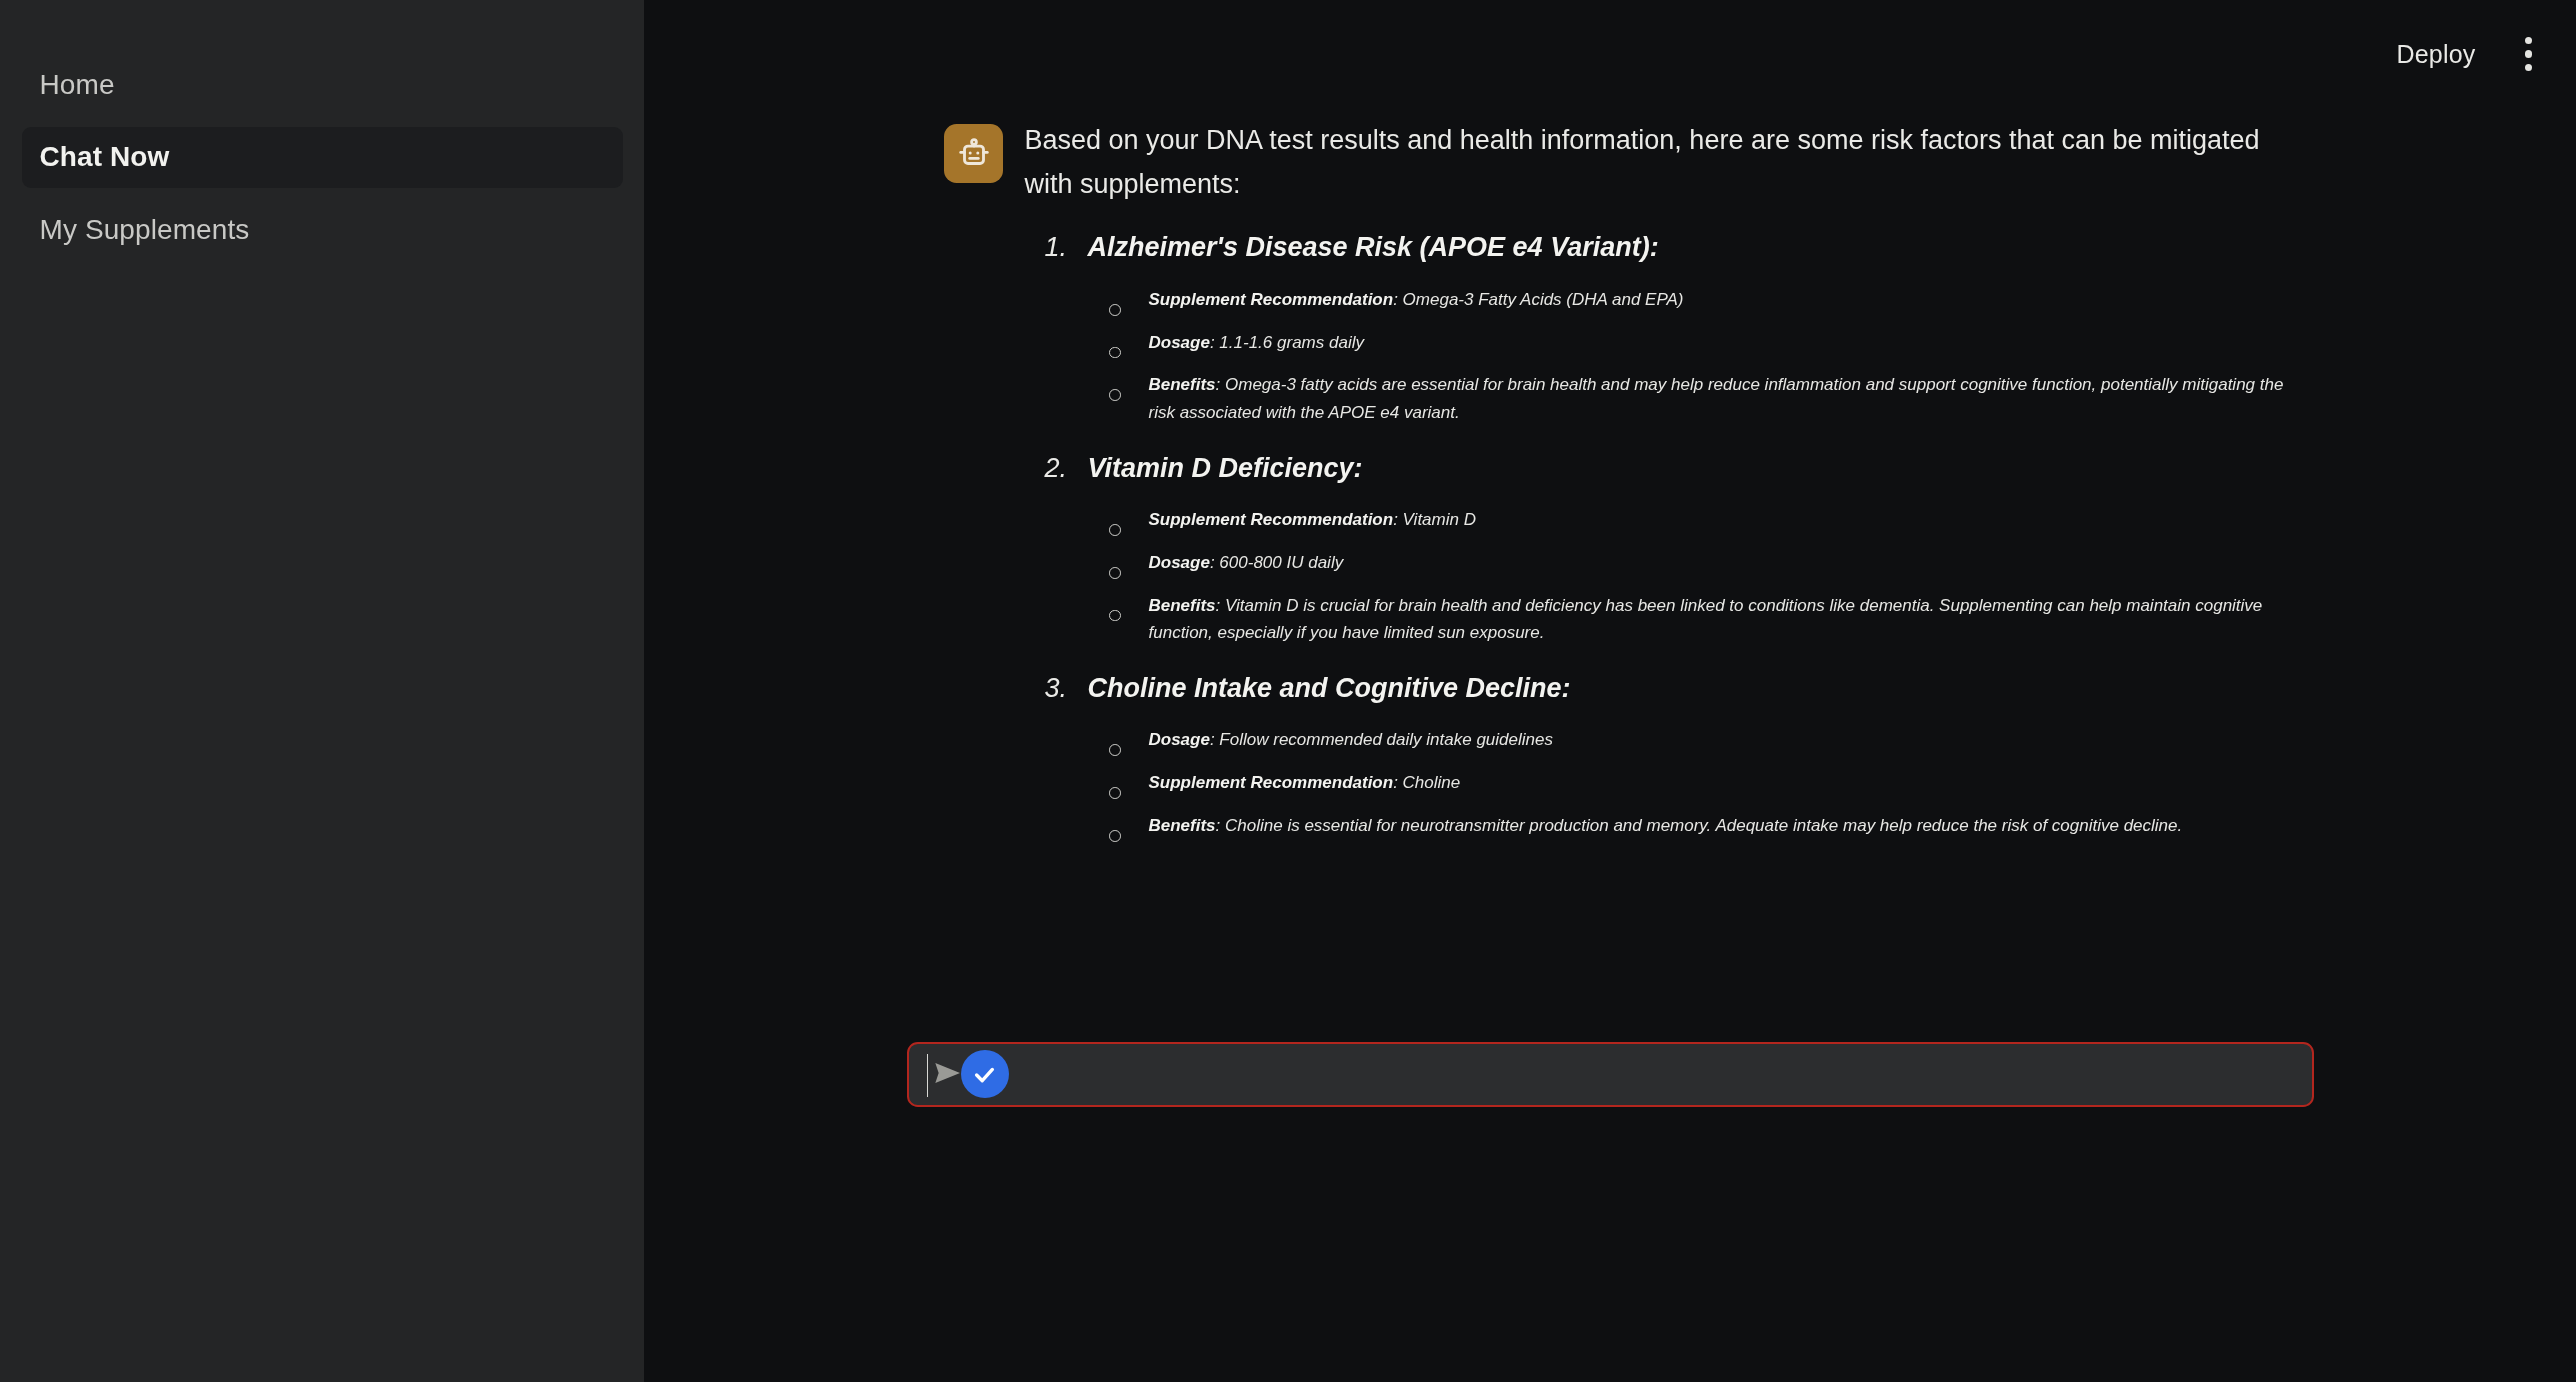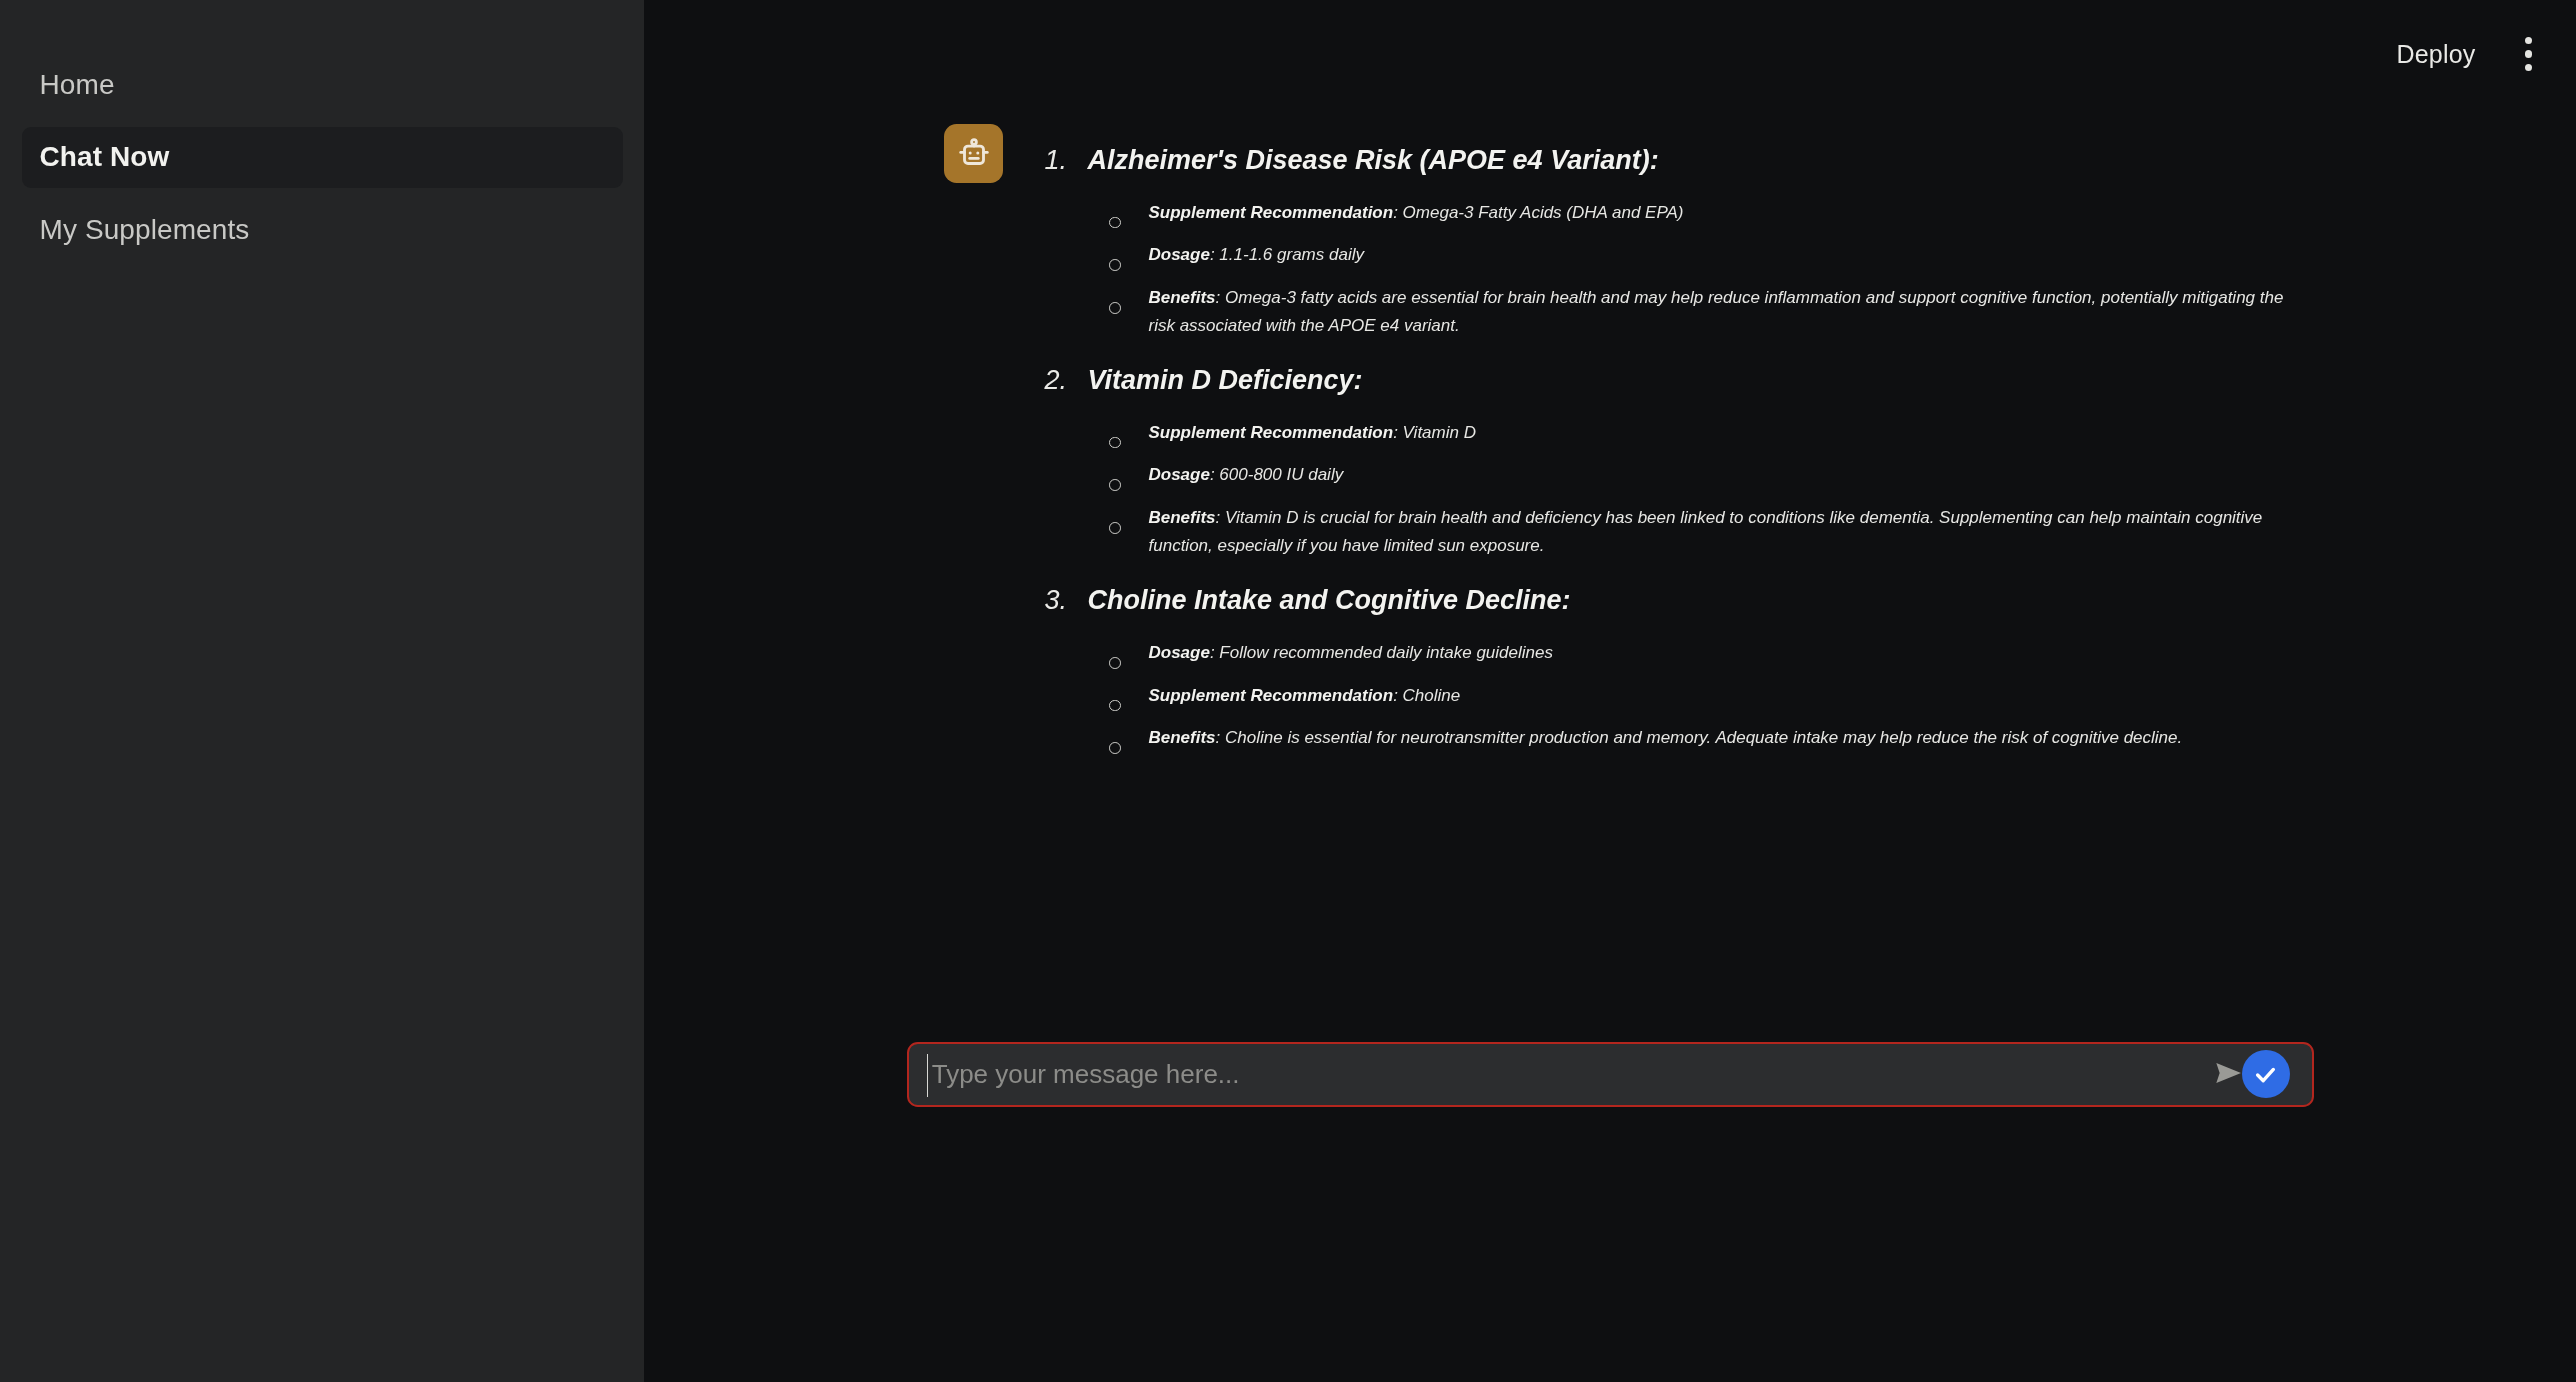--- a/index.html
+++ b/index.html
@@ -258,20 +258,21 @@
             <line x1="3.6" y1="11" x2="6" y2="11"></line>
             <line x1="18" y1="11" x2="20.4" y2="11"></line>
             <circle cx="9.6" cy="11.3" r="0.95" fill="#efe7da" stroke="none"></circle>
             <circle cx="14.4" cy="11.3" r="0.95" fill="#efe7da" stroke="none"></circle>
             <line x1="9.3" y1="14.8" x2="14.7" y2="14.8"></line>
           </svg>
         </div>
 
         <div class="msg-body">
 
+          <p class="intro">Based on your DNA test results and health information, here are some risk factors that can be mitigated with supplements:</p>
 
           <ol class="risk-list">
 
             <li class="risk-item">
               <span class="risk-title">Alzheimer's Disease Risk (APOE e4 Variant):</span>
               <ul class="sub-list">
                 <li class="sub-item">
                   <span class="sub-label">Supplement Recommendation</span><span>: Omega-3 Fatty Acids (DHA and EPA)</span>
                 </li>
                 <li class="sub-item">
@@ -320,21 +321,20 @@
       <div class="overlay-label">
         <div class="overlay-text">Analyze Health Risks</div>
 
       </div>
 
     </div>
 
     <div class="composer-wrap">
       <div class="composer">
         <span class="caret"></span>
-        <input class="composer-input" type="text" placeholder="Type your message here..." style="">
         <div class="send-cluster">
           <span class="send-icon">
             <svg width="32" height="32" viewBox="0 0 24 24" fill="#9a9a96" aria-hidden="true">
               <path d="M2.5 4.5 L21 12 L2.5 19.5 L5 12 Z"></path>
             </svg>
           </span>
           <span class="check-badge">
             <svg width="27" height="27" viewBox="0 0 24 24" fill="none" stroke="#ffffff" stroke-width="3" stroke-linecap="round" stroke-linejoin="round" aria-hidden="true">
               <polyline points="5 12.5 10 17.5 19 7.5"></polyline>
             </svg>

